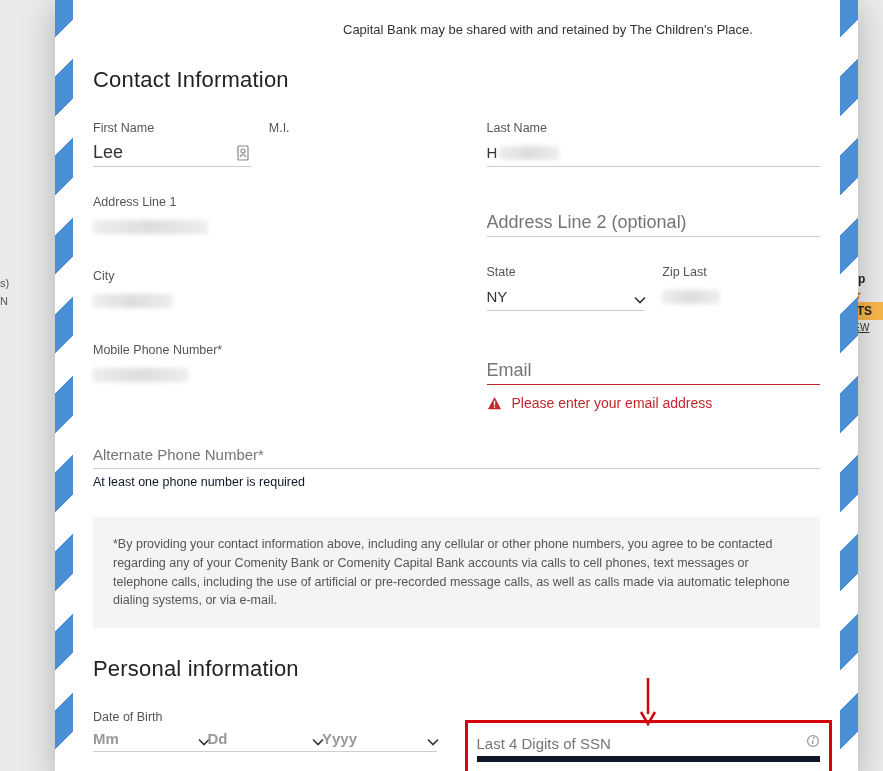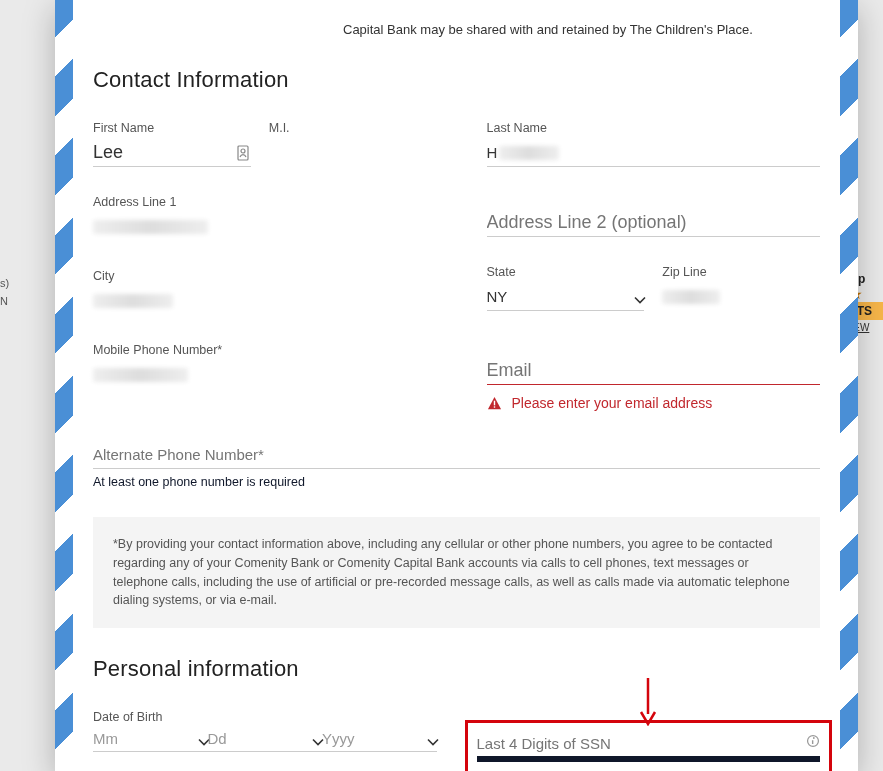--- a/index.html
+++ b/index.html
@@ -150,20 +150,21 @@
     padding: 18px 20px;
     font-size: 12.5px;
     color: #555;
     line-height: 1.5;
     margin-top: 4px;
     margin-bottom: 28px;
   }
   .dob-row {
     display: flex;
     max-width: 360px;
+    font-weight: bold;
   }
   .dob-row .sel {
     flex: 1;
     border-bottom: 1px solid #ccc;
     padding-bottom: 4px;
     display: flex;
     align-items: center;
     justify-content: space-between;
     color: #999;
     font-size: 15px;
@@ -302,21 +303,21 @@
             <div class="value-line select">
               <span style="font-size:15px">NY</span>
               <span class="chev">
                 <svg viewBox="0 0 12 12">
                     <path d="M1 3.5 L6 8.5 L11 3.5" fill="none" stroke="#333" stroke-width="1.6"></path>
                   </svg>
               </span>
             </div>
           </div>
           <div class="field" style="flex:1">
-            <span class="label">Zip Line</span>
+            <span class="label">Zip Last</span>
             <div class="value-line" style="border-bottom:none">
               <span class="redacted" style="width:58px"></span>
             </div>
           </div>
         </div>
 
         <div class="field" style="margin-top:20px">
           <div class="value-line error">
             <input type="text" style="color: rgb(193, 39, 45);" placeholder="Email">
           </div>

